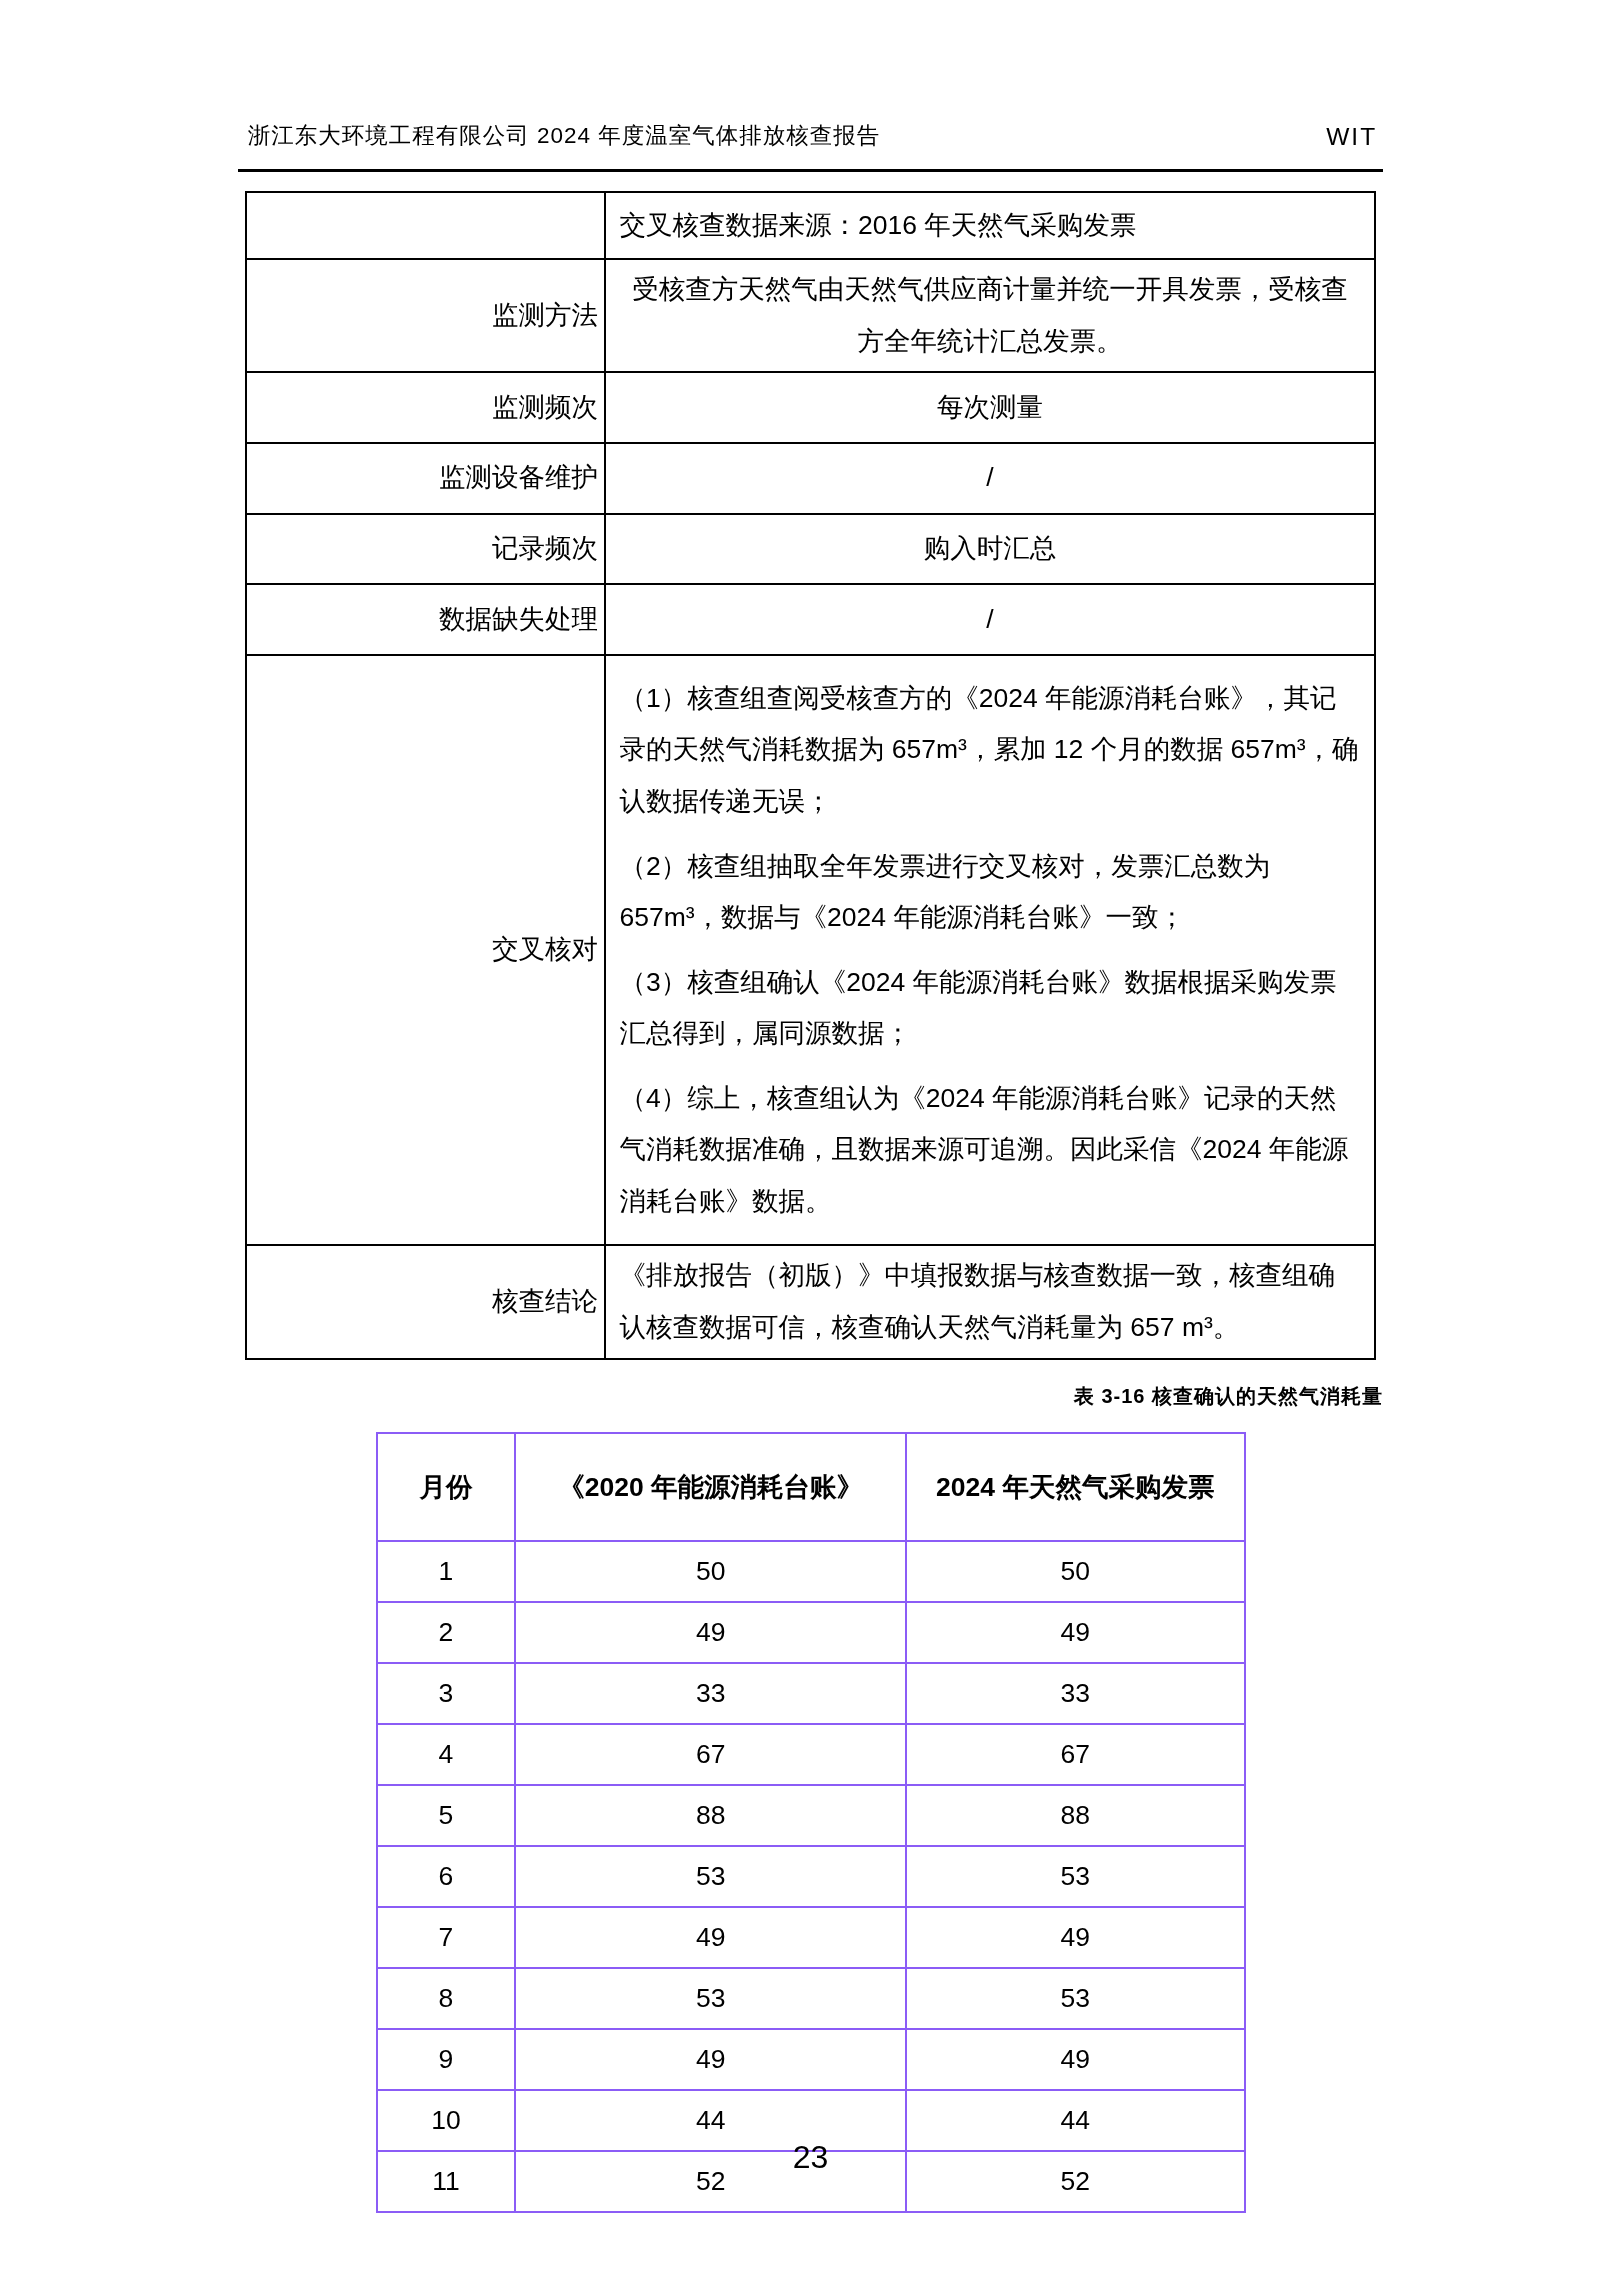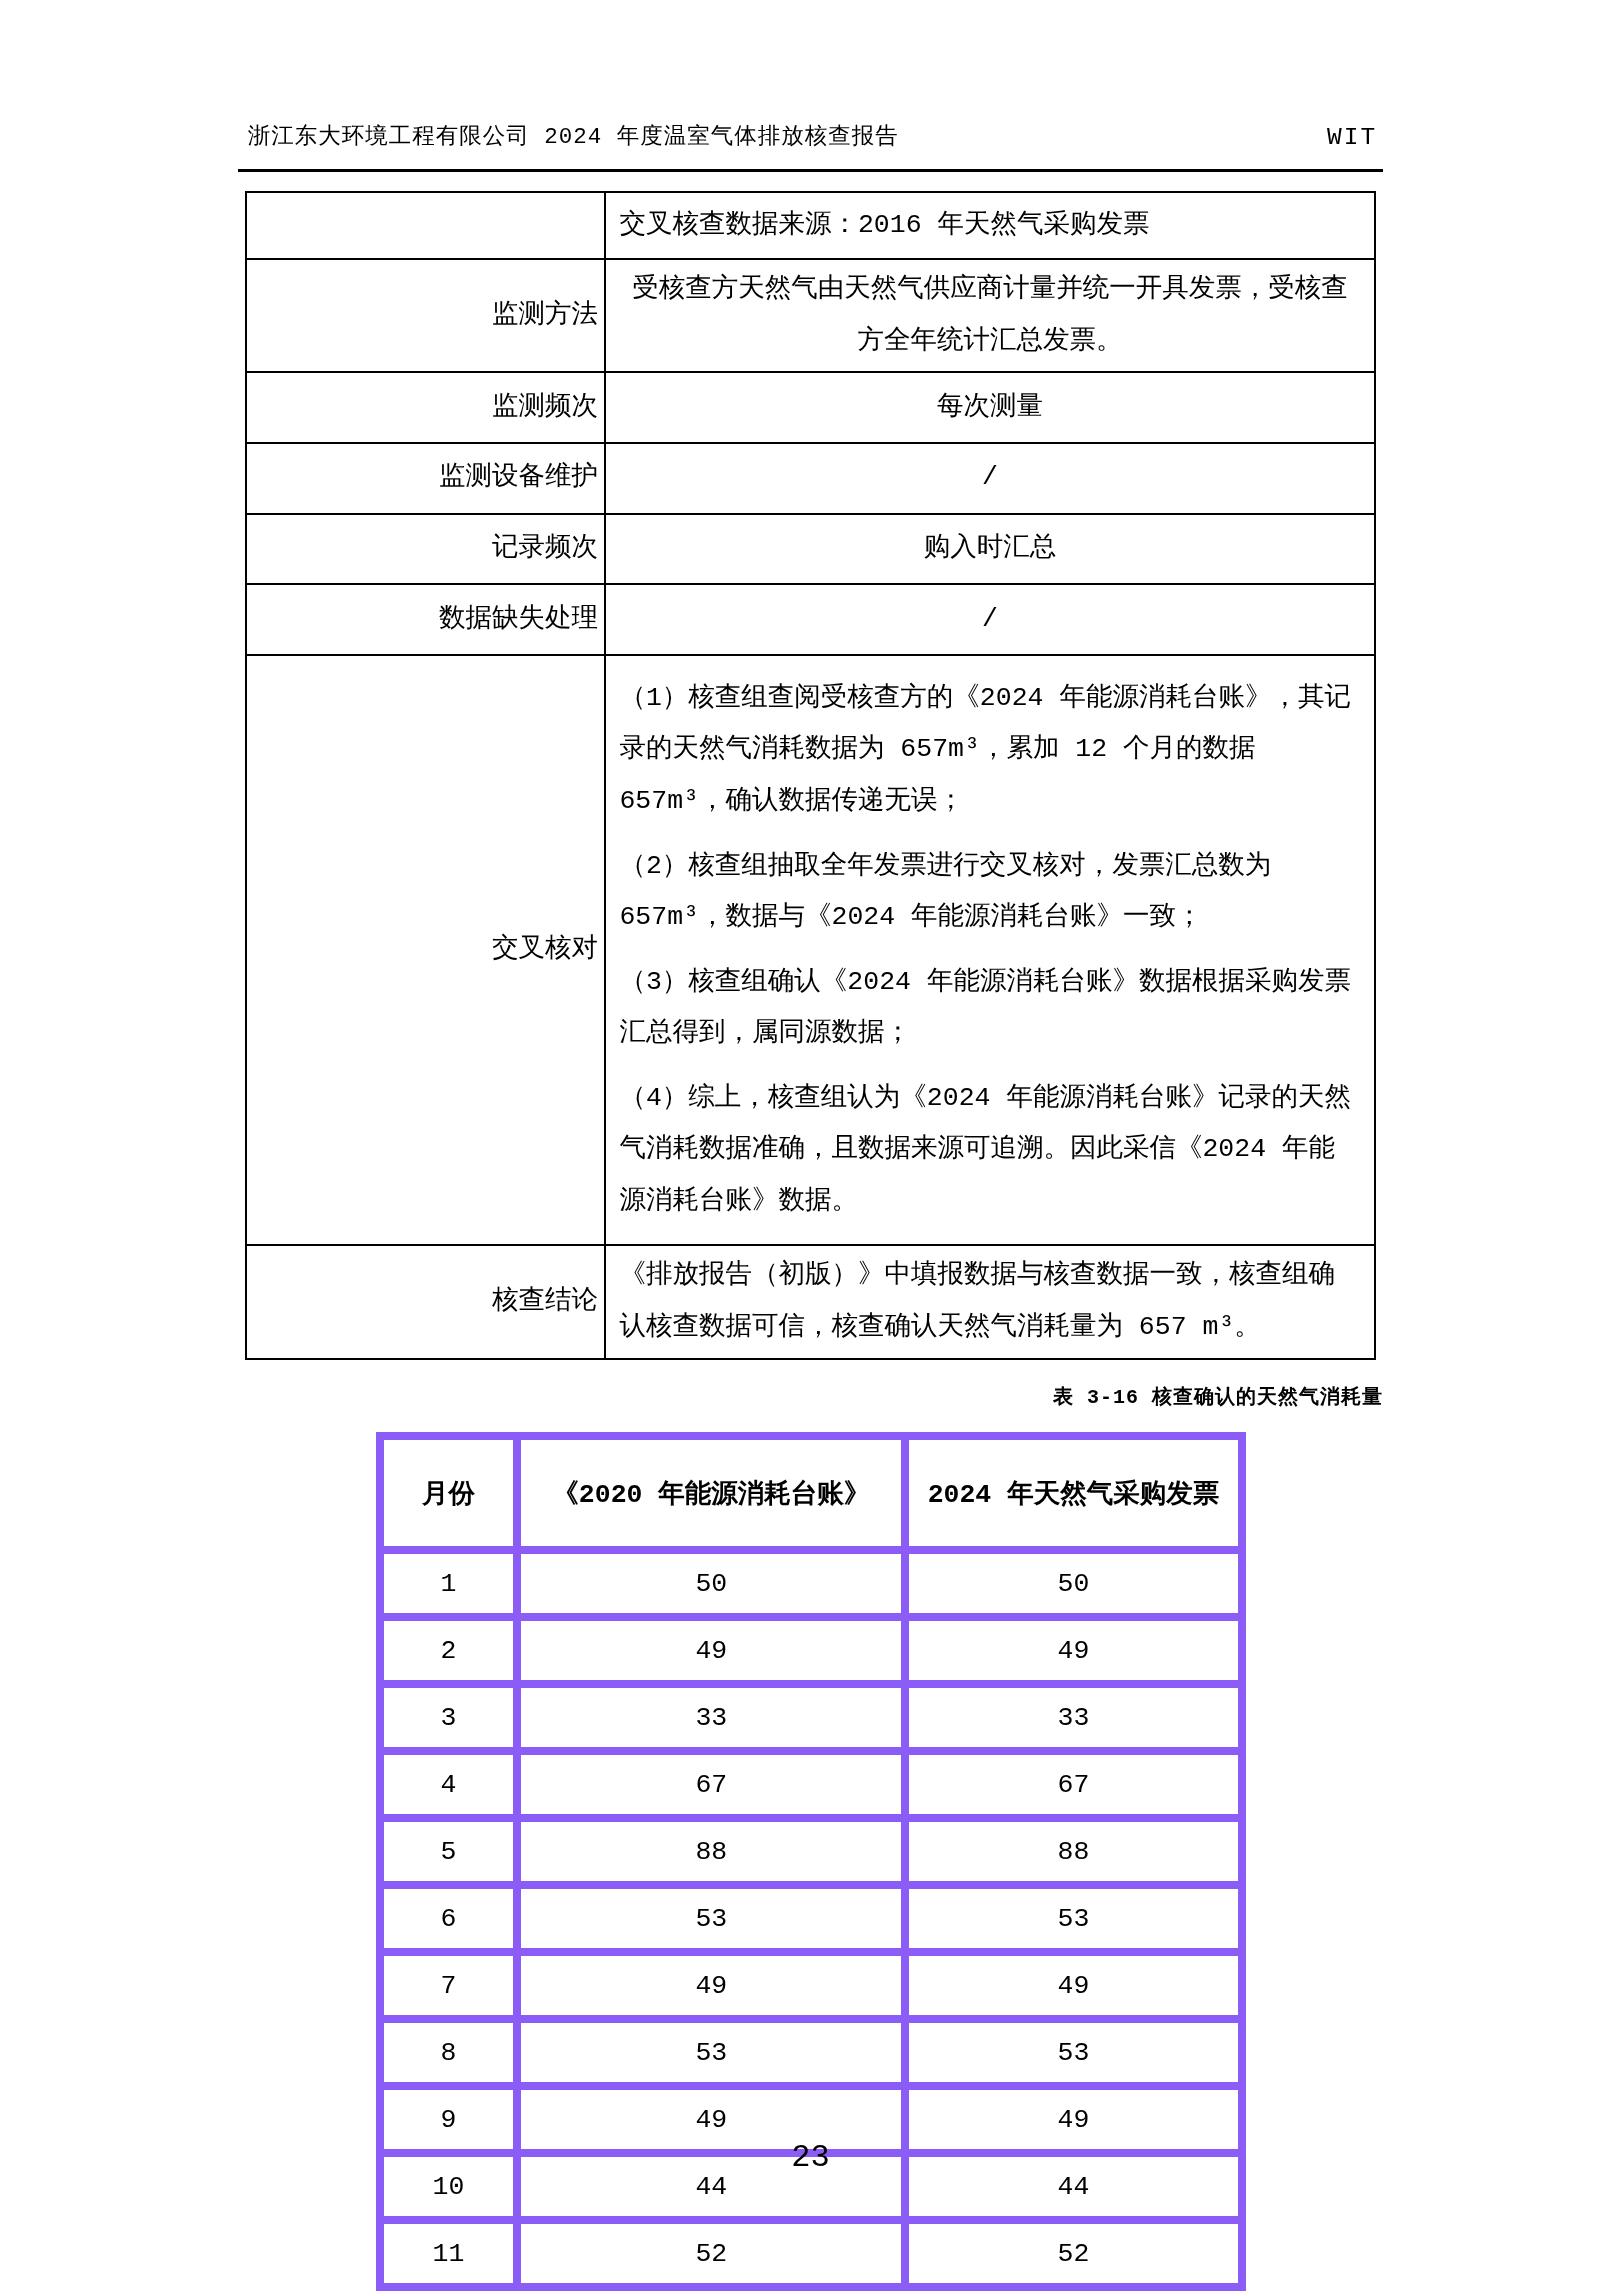--- a/index.html
+++ b/index.html
@@ -1,21 +1,21 @@
 <!DOCTYPE html>
 <html><head>
 <meta charset="utf-8">
 <style>
   html,body { margin:0; padding:0; background:#ffffff; }
   .page {
     position:relative;
     width:1621px; height:2292px;
     background:#ffffff;
     color:#000;
-    font-family:Liberation Mono, monospace;
+    font-family:Liberation Sans, sans-serif;
     overflow:hidden;
   }
   .content { width:1145px; margin:0 auto; padding-top:120px; }
 
   
   .page-header{
     display:flex; justify-content:space-between; align-items:flex-end;
     font-size:22.5px; letter-spacing:1px;
     padding:0 5.9px 17.6px 9.8px;
     border-bottom:3.9px solid #000;
@@ -50,21 +50,21 @@
     margin:23.5px 0 0;
     text-align:right;
     font-size:20px; font-weight:bold;
     letter-spacing:1px;
   }
   .consumption-table{
     width:870px; margin:21.6px auto 0;
     font-size:26.5px; text-align:center;
   }
   .consumption-table th, .consumption-table td{
-    border:8px solid #8b5cf6; vertical-align:middle; padding:0 5.9px;
+    border:2px solid #8b5cf6; vertical-align:middle; padding:0 5.9px;
   }
   .consumption-table th{ height:106px; font-weight:bold; font-size:26.5px; }
   .consumption-table td{ height:59px; font-weight:normal; }
   .col-month{ width:16%; }
   .col-ledger{ width:45%; }
   .col-invoice{ width:39%; }
 
   
   .page-footer{
     position:absolute; bottom:116px; left:0;

